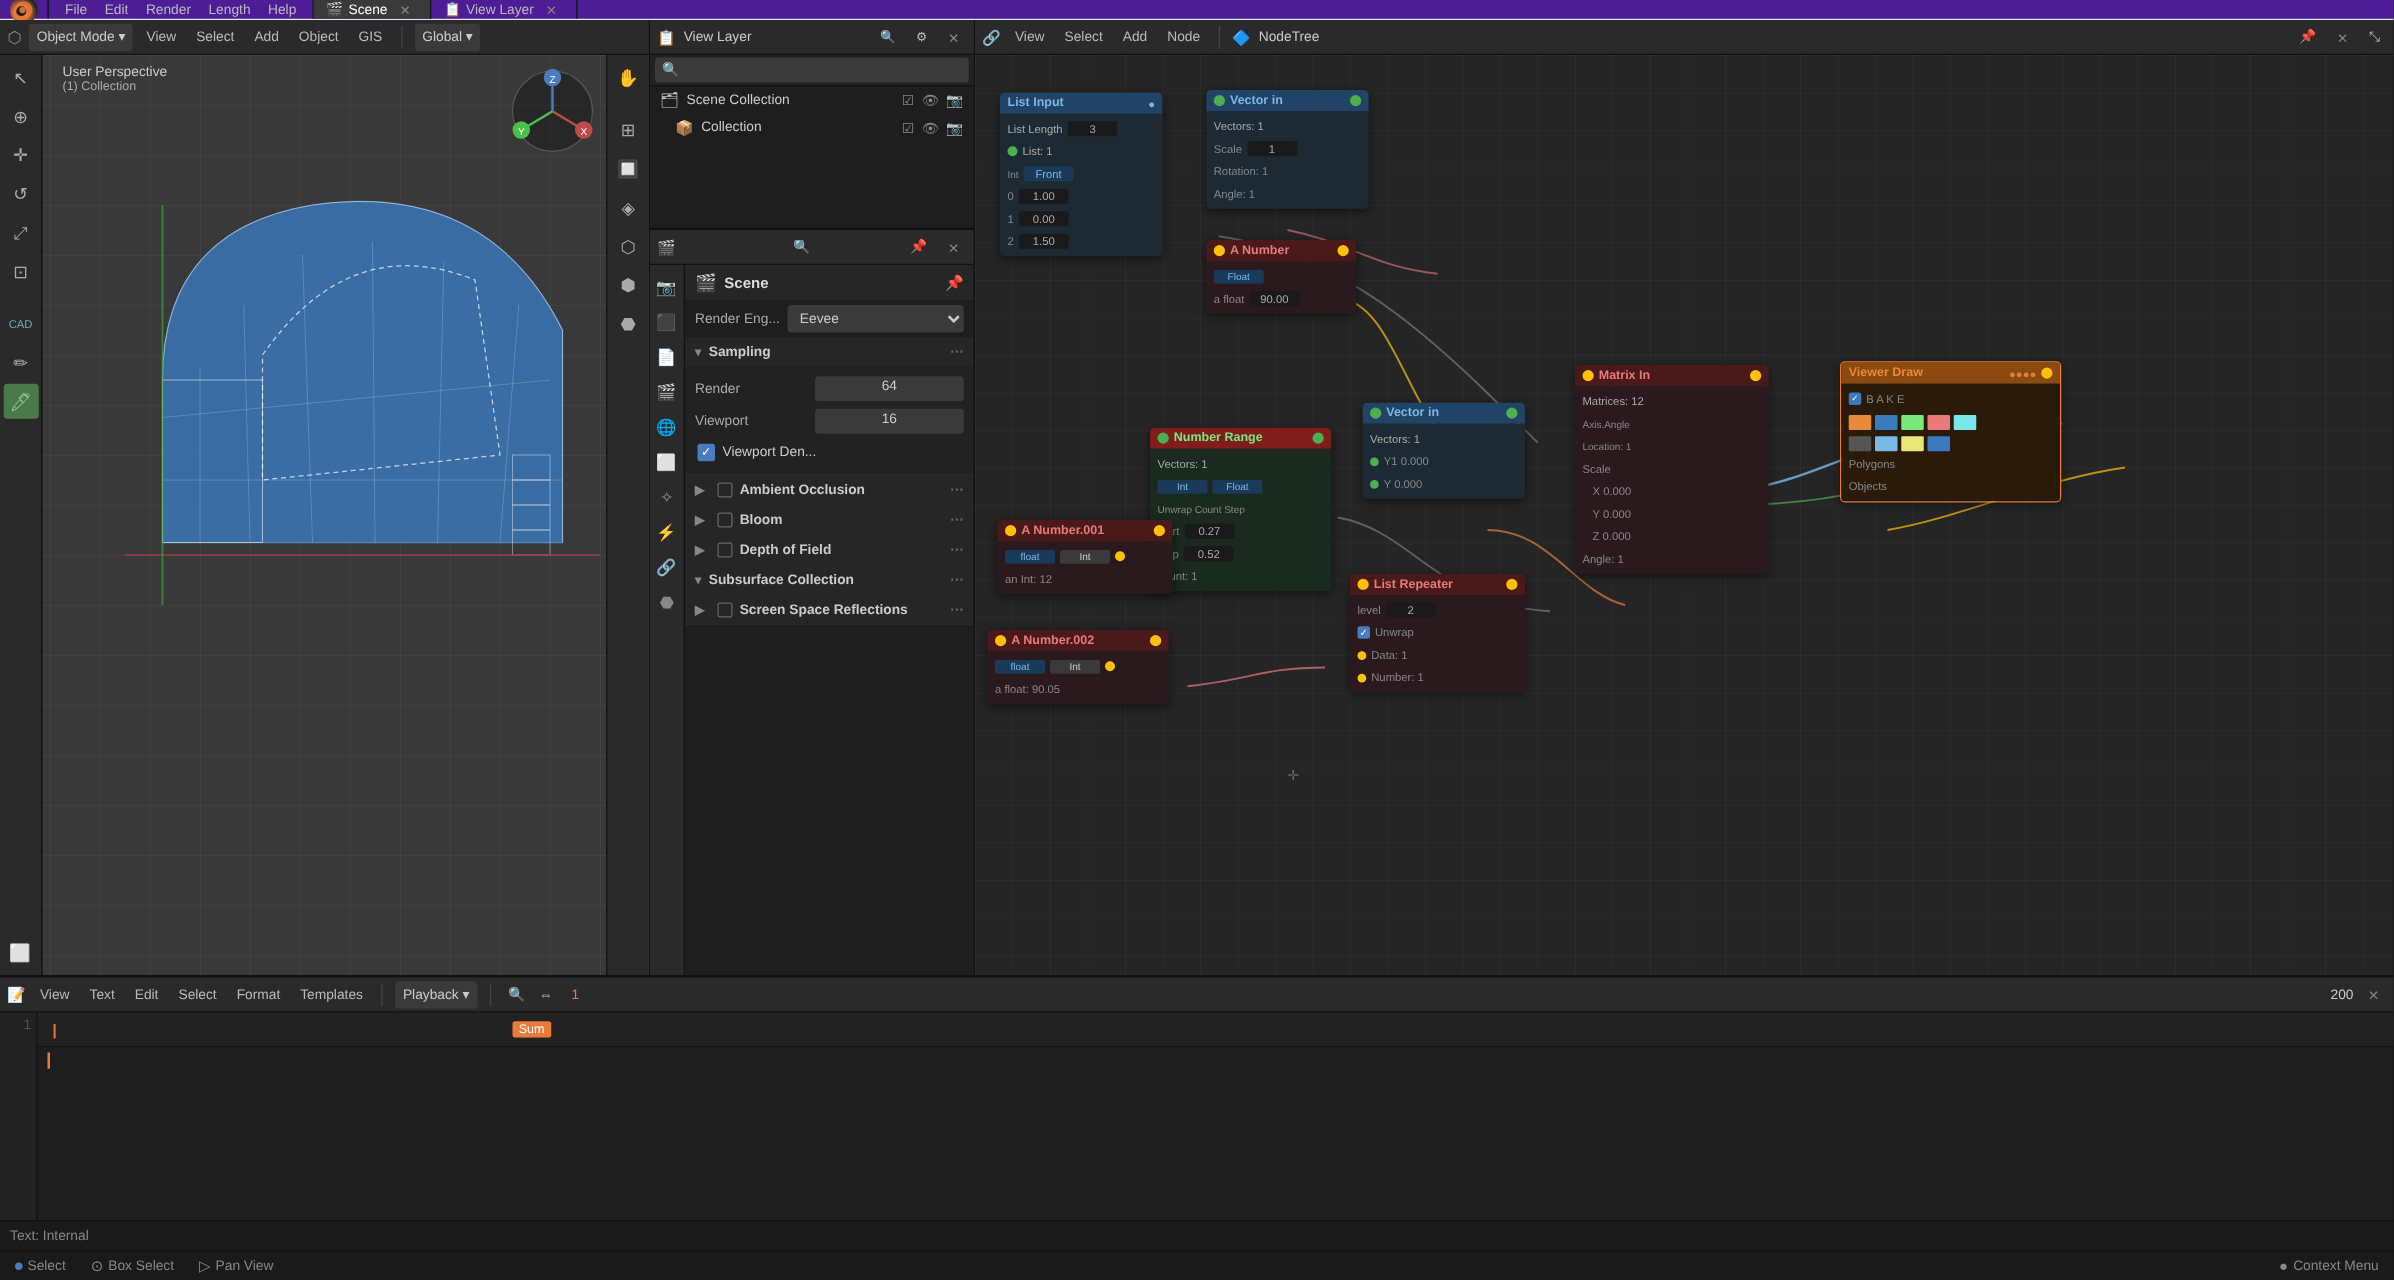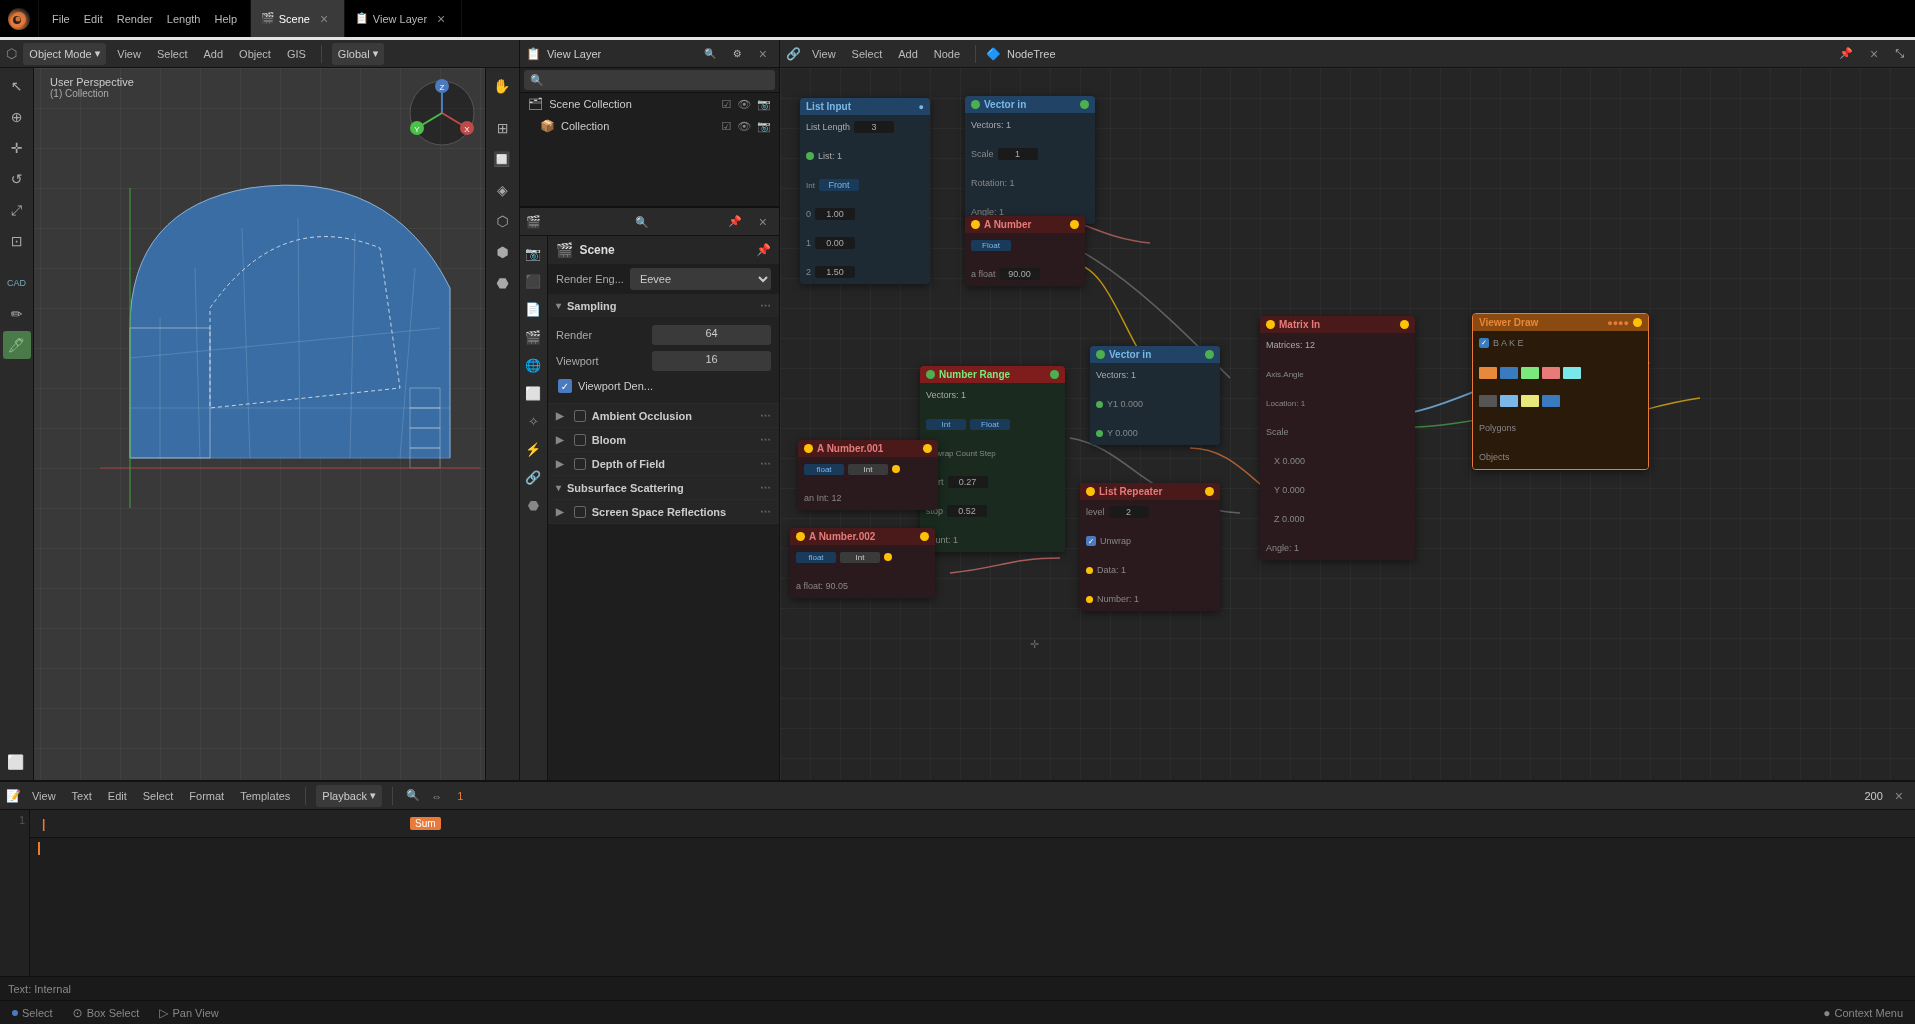--- a/index.html
+++ b/index.html
@@ -12,24 +12,24 @@
       color: #ccc;
       overflow: hidden;
       display: flex;
       flex-direction: column;
     }
 
     
     .top-header {
       display: flex;
       align-items: stretch;
-      background: #000000;
-      height: 40px;
+      background: #4c1d95;
+      height: 16px;
       flex-shrink: 0;
-      border-bottom: 3px solid #e5e5e5;
+      border-bottom: 1px solid #e5e5e5;
     }
     .header-section {
       display: flex;
       align-items: center;
       gap: 4px;
       padding: 0 8px;
       border-right: 1px solid #111;
       font-size: 11px;
       color: #bbb;
     }
@@ -388,21 +388,21 @@
       font-size: 10px;
       font-weight: 600;
       display: flex;
       align-items: center;
       gap: 4px;
     }
     .node-body {
       padding: 4px 6px;
       display: flex;
       flex-direction: column;
-      gap: 13px;
+      gap: 2px;
     }
     .node-row {
       display: flex;
       align-items: center;
       gap: 4px;
       height: 16px;
       font-size: 9px;
     }
     .node-socket {
       width: 8px; height: 8px;
@@ -836,21 +836,21 @@
               <span class="collapse-arrow">▶</span>
               <div class="collapse-check"></div>
               <span>Depth of Field</span>
               <span class="collapse-menu-icon">⋯</span>
             </div>
           </div>
 
           <div class="collapse-section">
             <div class="collapse-header">
               <span class="collapse-arrow">▾</span>
-              <span>Subsurface Scattering</span>
+              <span>Subsurface Collection</span>
               <span class="collapse-menu-icon">⋯</span>
             </div>
           </div>
 
           <div class="collapse-section">
             <div class="collapse-header">
               <span class="collapse-arrow">▶</span>
               <div class="collapse-check"></div>
               <span>Screen Space Reflections</span>
               <span class="collapse-menu-icon">⋯</span>

